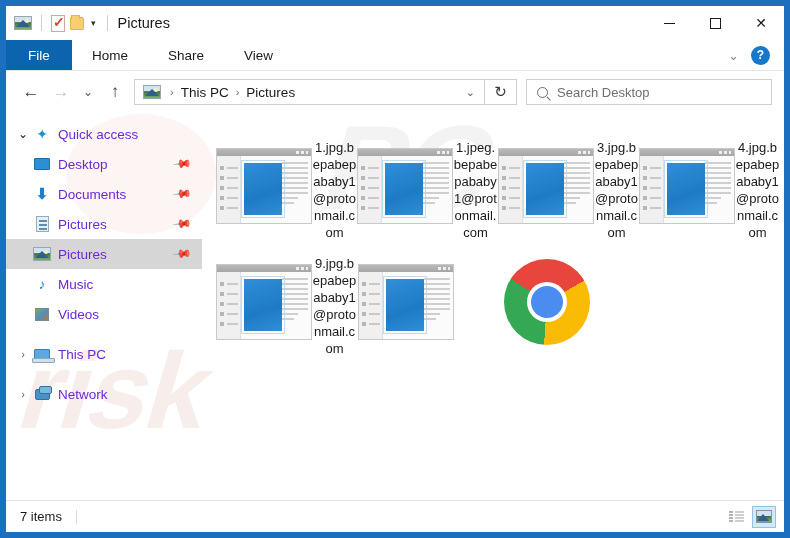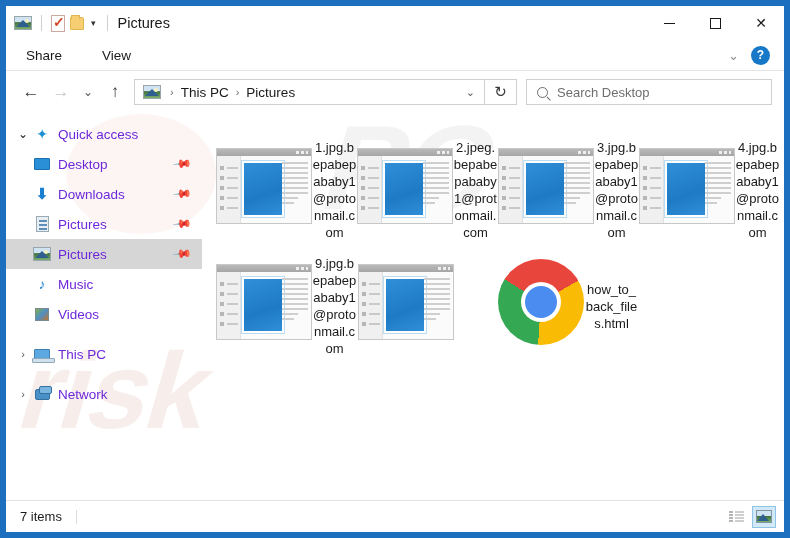--- a/index.html
+++ b/index.html
@@ -261,20 +261,22 @@
             <span class="min"></span>
           </div>
         <div class="wbtn">
             <span class="max"></span>
           </div>
         <div class="wbtn">✕</div>
       </div>
     </div>
 
     <div id="ribbon">
+      <div id="tab-file">File</div>
+      <div class="rtab">Home</div>
       <div class="rtab">Share</div>
       <div class="rtab">View</div>
       <div id="ribbon-right">
         <span class="chev-collapse">⌄</span>
         <span class="help-btn">?</span>
       </div>
     </div>
 
     <div id="addrrow">
       <div class="navbtn">←</div>
@@ -315,21 +317,21 @@
               <span class="ico i-desktop"></span>
             </span>
           <span class="slabel">Desktop</span>
           <span class="spin">📌</span>
         </div>
 
         <div class="snode indent">
           <span class="sico">
               <span class="i-down">⬇</span>
             </span>
-          <span class="slabel">Downloads</span>
+          <span class="slabel">Documents</span>
           <span class="spin">📌</span>
         </div>
 
         <div class="snode indent">
           <span class="sico">
               <span class="ico i-doc"></span>
             </span>
           <span class="slabel">Pictures</span>
           <span class="spin">📌</span>
         </div>
@@ -432,21 +434,21 @@
                     <s></s>
                     <s></s>
                     <s></s>
                     <s></s>
                     <s></s>
                     <s style="width:60%"></s>
                     <s style="width:45%"></s>
                   </div>
               </div>
             </div>
-            <div class="flabel">2.jpeg.bepabepababy1@protonmail.com</div>
+            <div class="flabel">1.jpeg.bepabepababy1@protonmail.com</div>
           </div>
 
           <div class="item">
             <div class="thumbwrap">
               <div class="thumb">
                   <div class="tbar"></div>
                 <div class="tside">
                     <i style="top:10px"></i>
                     <i style="top:20px"></i>
                     <i style="top:30px"></i>
@@ -572,21 +574,20 @@
               </div>
             </div>
           </div>
 
           <div class="item">
             <div class="thumbwrap">
               <div class="chrome">
                   <div class="hub"></div>
                 </div>
             </div>
-            <div class="flabel">how_to_back_files.html</div>
           </div>
 
         </div>
       </div>
     </div>
 
     <div id="status">
       <span id="itemcount">7 items</span>
       <span class="status-sep"></span>
       <div id="viewbtns">

